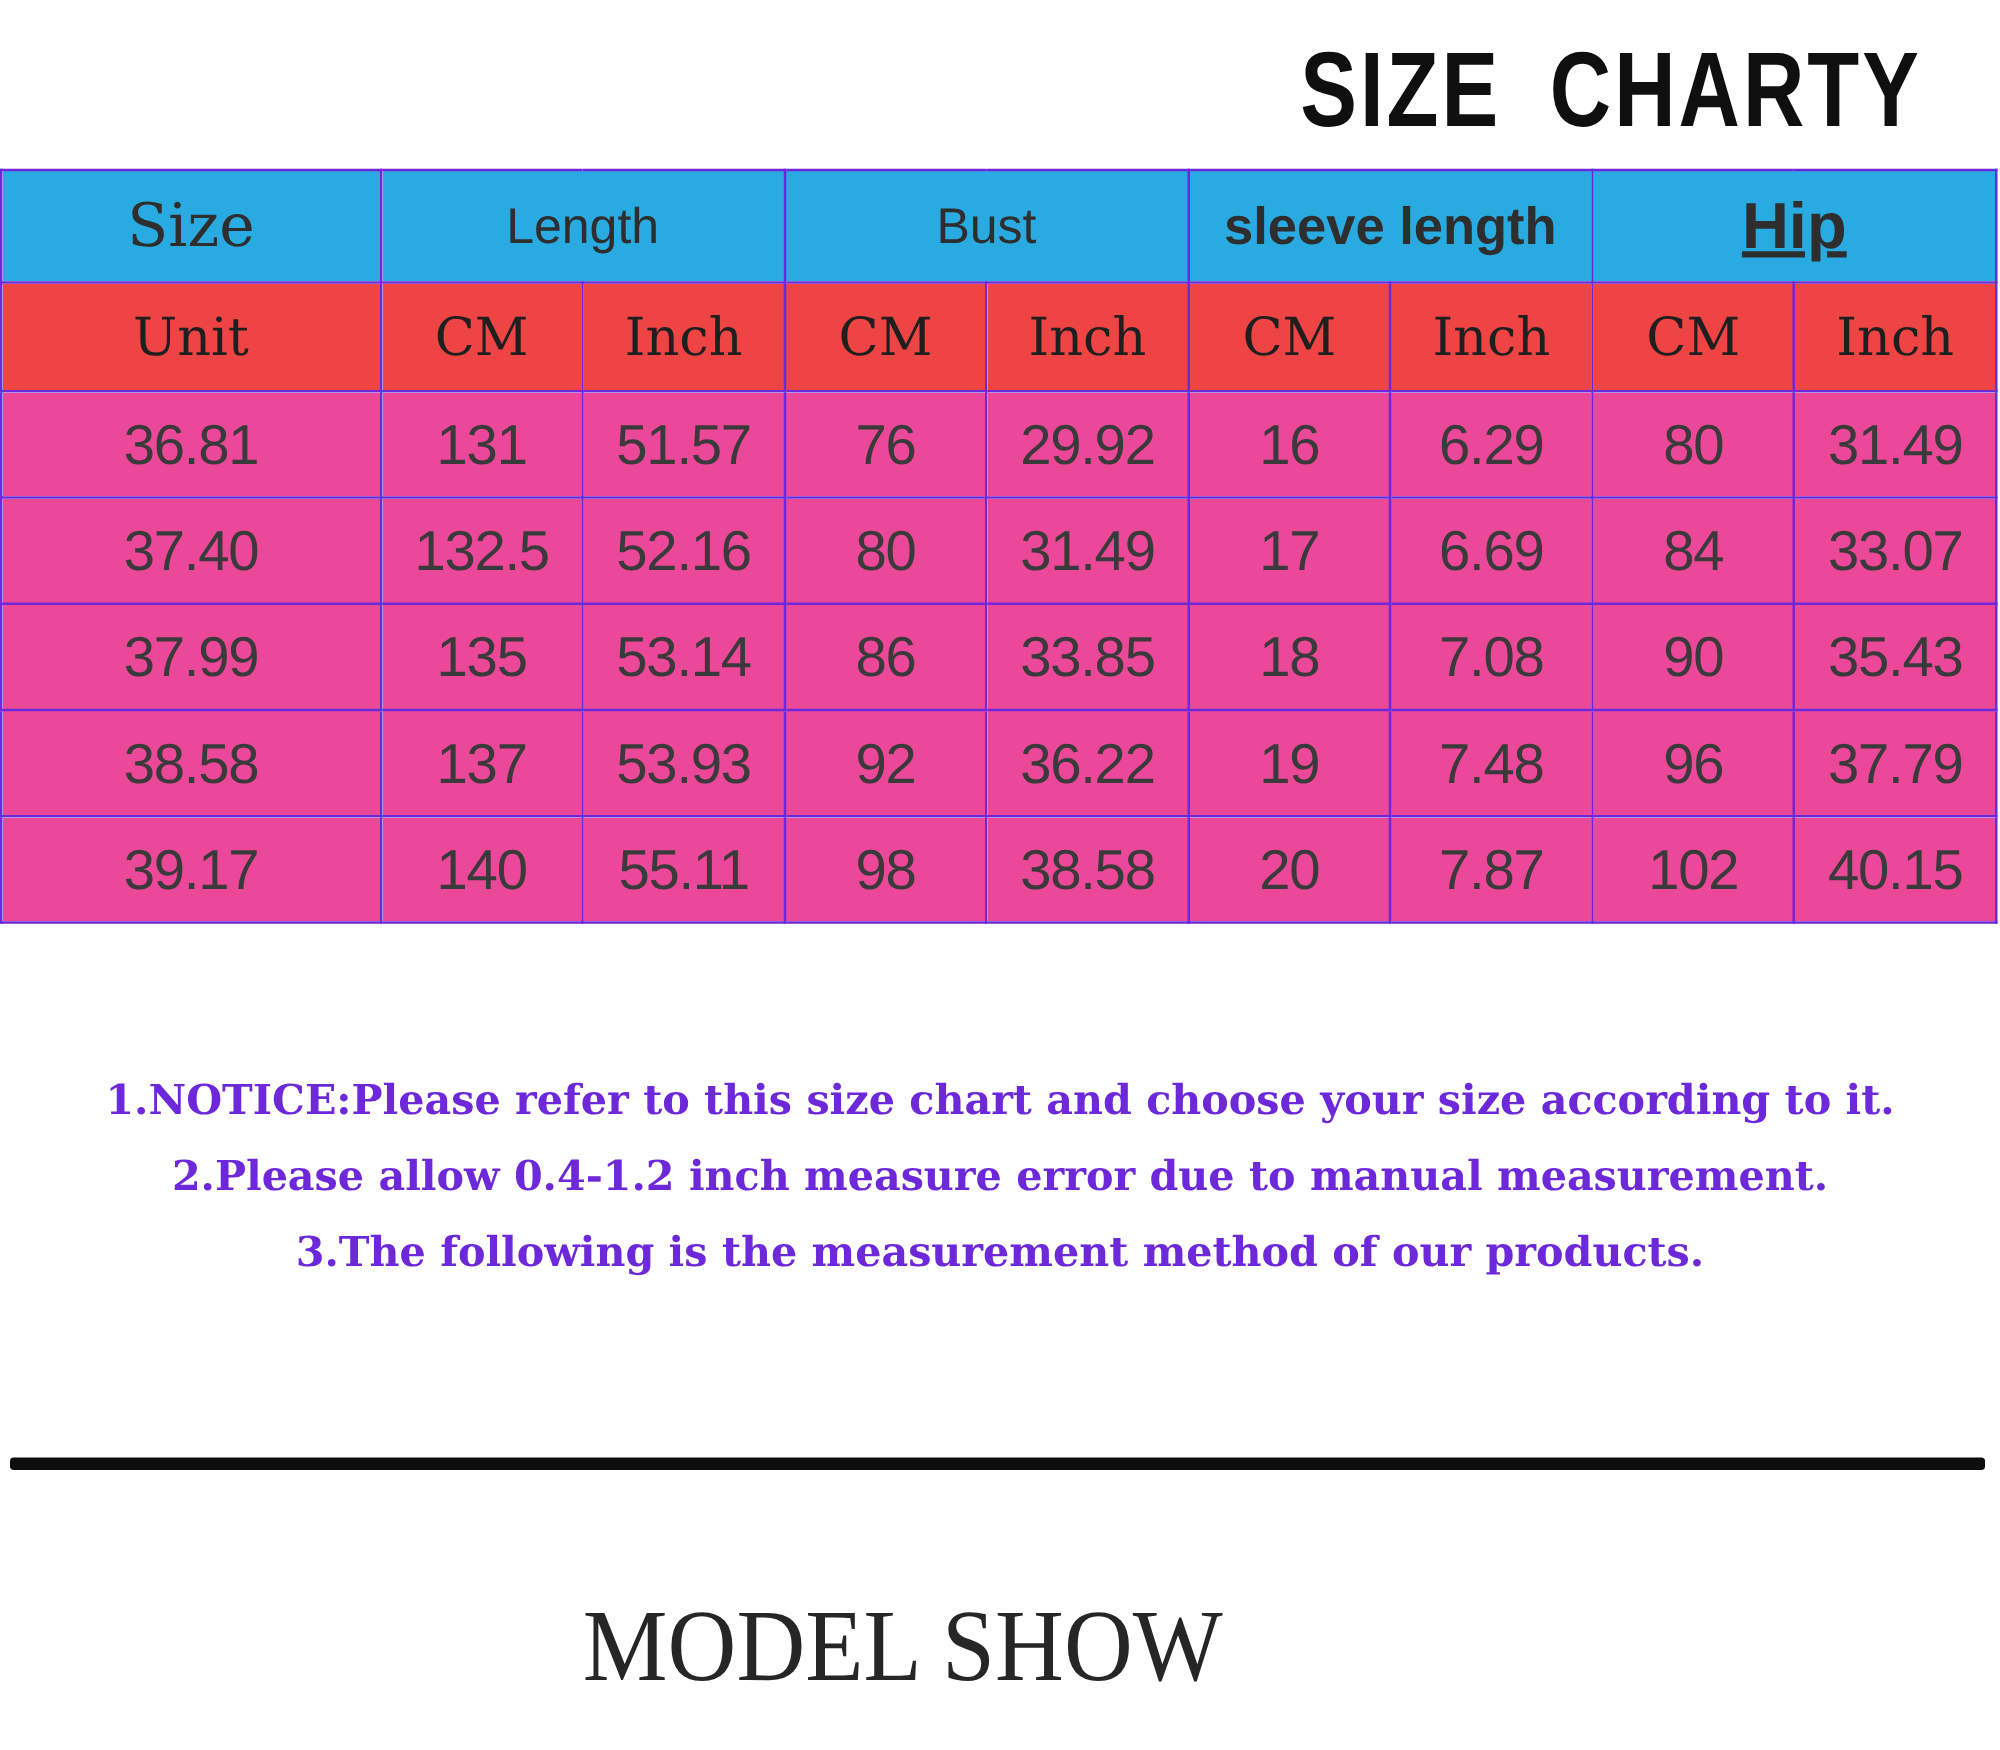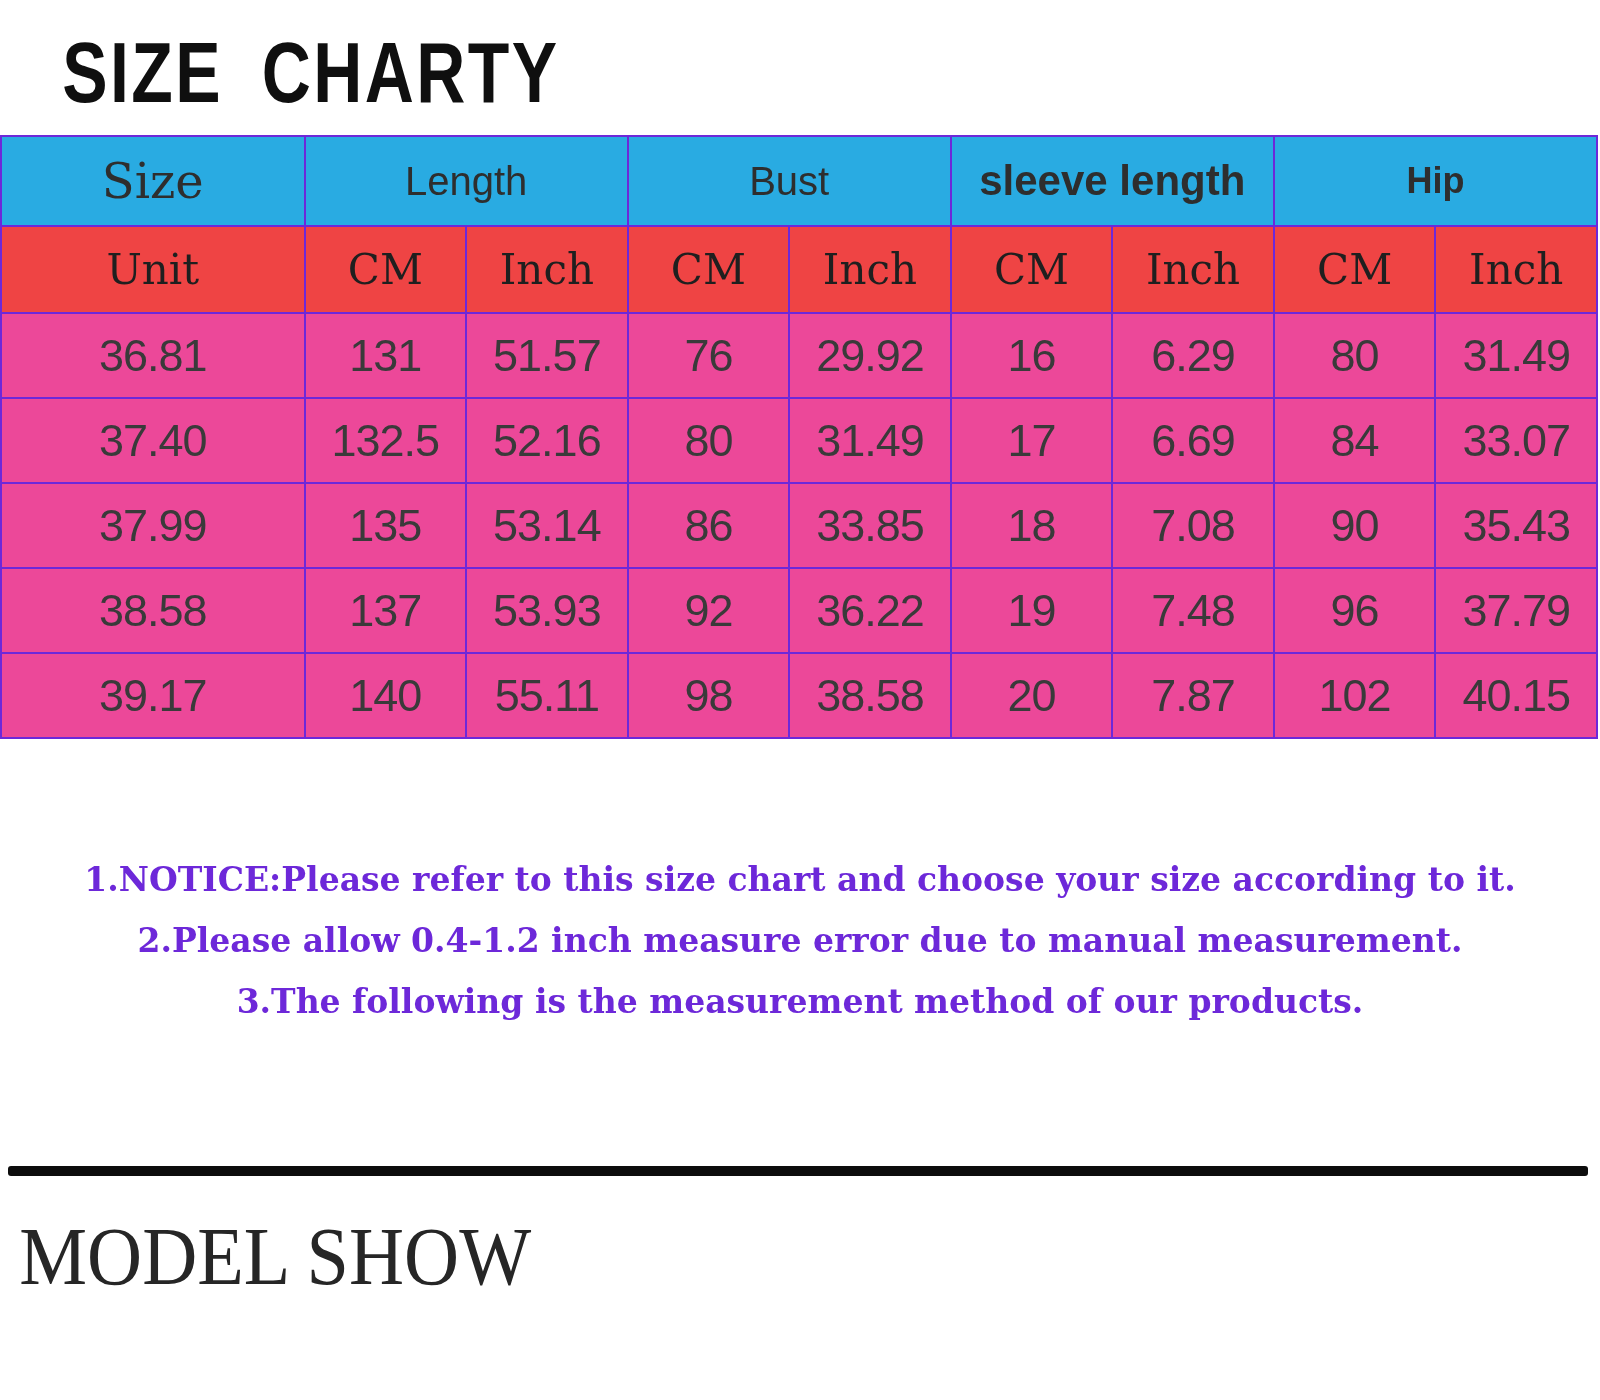--- a/index.html
+++ b/index.html
@@ -10,21 +10,21 @@
     position: relative;
     font-family: "Liberation Sans", sans-serif;
     overflow: hidden;
   }
 
   
   .title-wrap {
     position: absolute;
     top: 30px; left: 0;
     width: 1600px;
-    text-align: left;
+    text-align: right;
   }
   .title-text {
     display: inline-block;
     font-family: "Liberation Sans", sans-serif;
     font-weight: 700;
     font-size: 85px;
     line-height: 1.0;
     letter-spacing: 3px;
     word-spacing: 22px;
     color: #0f0f0f;
@@ -65,21 +65,22 @@
     font-size: 40px;
   }
   .hdr-sleeve {
     font-family: "Liberation Sans", sans-serif;
     font-weight: 600;
     font-size: 42px;
   }
   .hdr-hip {
     font-family: "Liberation Sans", sans-serif;
     font-weight: 700;
-    font-size: 36px;
+    font-size: 52px;
+    text-decoration: underline;
   }
 
   tr.unit-row td {
     font-family: "DejaVu Serif", serif;
     font-weight: 400;
     font-size: 42px;
     color: #1f1f1f;
     background: #ef4444;
   }
 
@@ -113,23 +114,23 @@
     position: absolute;
     top: 1166px; left: 8px;
     width: 1580px; height: 10px;
     background: #0d0d0d;
     border-radius: 3px;
   }
 
   
   .footer-wrap {
     position: absolute;
-    top: 1216px; left: 0;
+    top: 1276px; left: 0;
     width: 1444px;
-    text-align: left;
+    text-align: center;
   }
   .footer-text {
     display: inline-block;
     font-family: "Liberation Serif", serif;
     font-weight: 400;
     font-size: 82px;
     line-height: 1.0;
     color: #262626;
     transform: scaleX(0.93);
     transform-origin: center;

